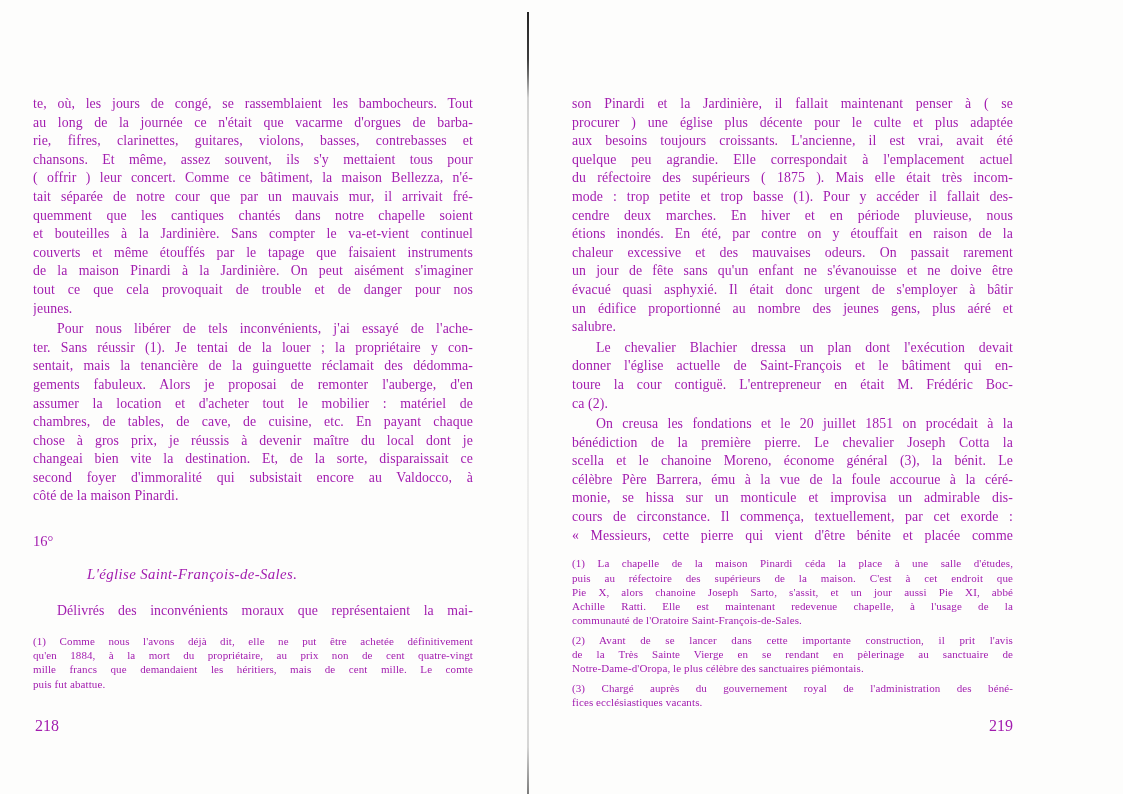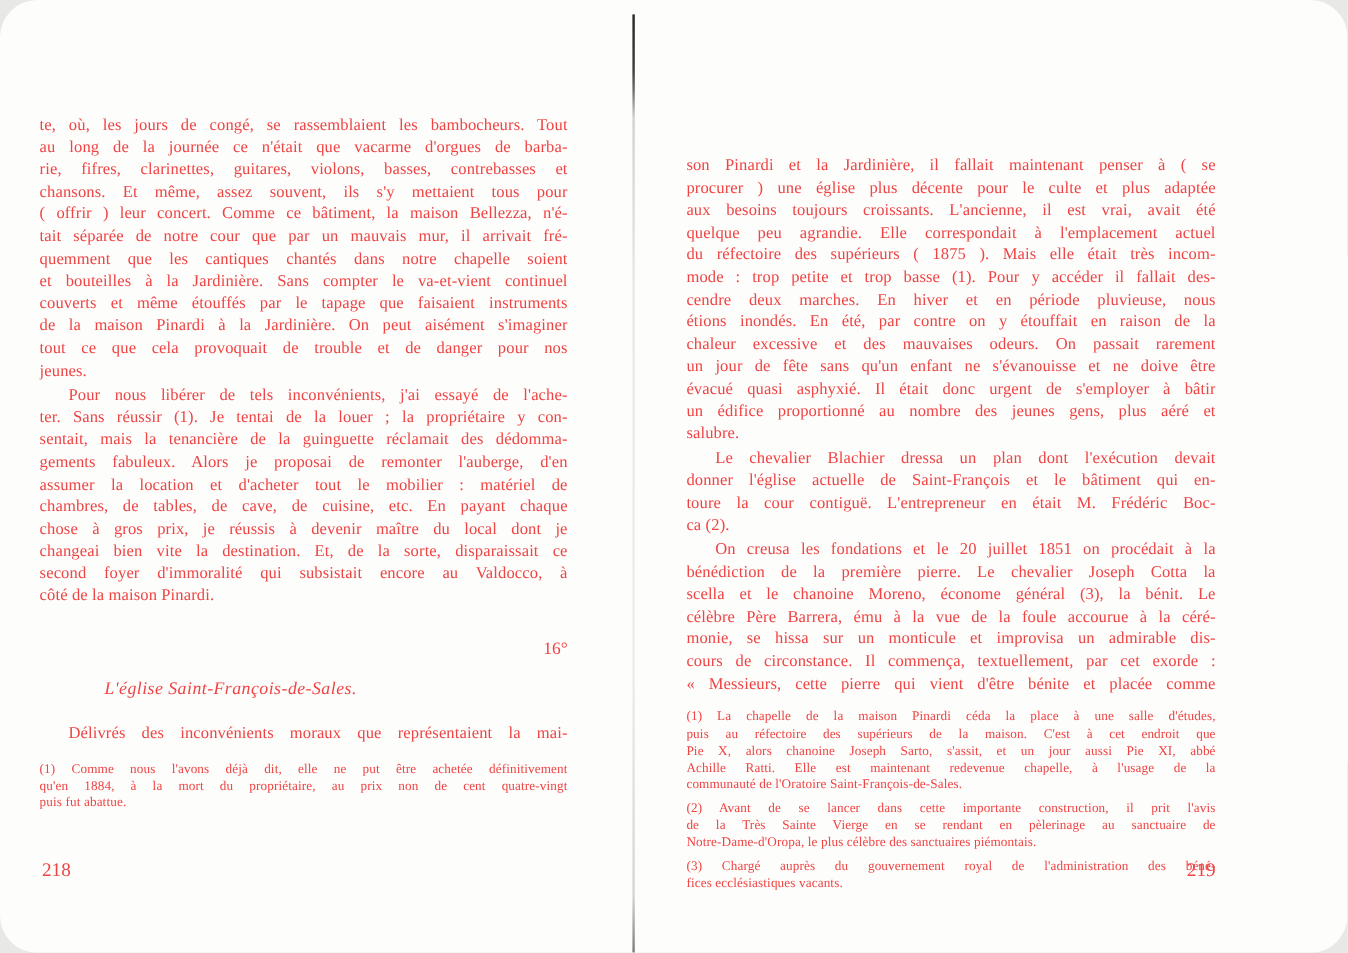--- a/index.html
+++ b/index.html
@@ -3,23 +3,22 @@
 <meta charset="utf-8">
 <style>
   html, body { margin: 0; padding: 0; background: #e8e8e6; }
   .spread {
     position: relative;
     width: 1123px;
     height: 794px;
     margin: 0 auto;
     background: #fdfdfc;
     font-family: "Liberation Serif", serif;
-    color: #ef4444;
+    color: #a21caf;
     overflow: hidden;
-    border-radius: 31px;
   }
   
   .gutter {
     position: absolute;
     left: 527px;
     top: 12px;
     width: 2px;
     height: 782px;
     background: linear-gradient(
       to bottom,
@@ -28,39 +27,39 @@
       rgba(60,60,60,0.75) 8%,
       rgba(110,110,110,0.30) 11%,
       rgba(130,130,130,0.16) 30%,
       rgba(130,130,130,0.13) 70%,
       rgba(110,110,110,0.28) 94%,
       rgba(55,55,55,0.65) 100%
     );
   }
   .page { position: absolute; top: 95px; }
   .page.left  { left: 33px;  width: 440px; }
-  .page.right { left: 572px; width: 441px; margin-top: 34px; }
+  .page.right { left: 572px; width: 441px; }
 
   .body-para .line {
     font-size: 13.8px;
     line-height: 18.6px;
     height: 18.6px;
     overflow: hidden;
     text-align: justify;
     text-align-last: justify;
     letter-spacing: 0.1px;
   }
   .body-para .line.last { text-align-last: left; }
   .body-para.justify-last .line.last { text-align-last: justify; }
   .body-para.indent-first .line:first-child { text-indent: 24px; }
   .body-para + .body-para { margin-top: 2px; }
 
   .section-number {
     margin: 26px 0 0 0;
-    text-align: right;
+    text-align: left;
     font-size: 14.5px;
     font-weight: normal;
     line-height: 19px;
   }
   .section-title {
     margin: 14px 0 0 0;
     padding-left: 54px;
     font-style: italic;
     font-weight: normal;
     font-size: 14.8px;
@@ -133,20 +132,21 @@
     <h3 class="section-title">L'église Saint-François-de-Sales.</h3>
 
     <div class="body-para indent-first justify-last para3">
         <div class="line last">Délivrés des inconvénients moraux que représentaient la mai-</div>
       </div>
 
     <div class="footnotes">
       <div class="fn-para">
           <div class="line">(1) Comme nous l'avons déjà dit, elle ne put être achetée définitivement</div>
           <div class="line">qu'en 1884, à la mort du propriétaire, au prix non de cent quatre-vingt</div>
+          <div class="line">mille francs que demandaient les héritiers, mais de cent mille. Le comte</div>
           <div class="line last">puis fut abattue.</div>
         </div>
     </div>
   </section>
 
   <section class="page right">
     <div class="body-para">
         <div class="line">son Pinardi et la Jardinière, il fallait maintenant penser à ( se</div>
         <div class="line">procurer ) une église plus décente pour le culte et plus adaptée</div>
         <div class="line">aux besoins toujours croissants. L'ancienne, il est vrai, avait été</div>

